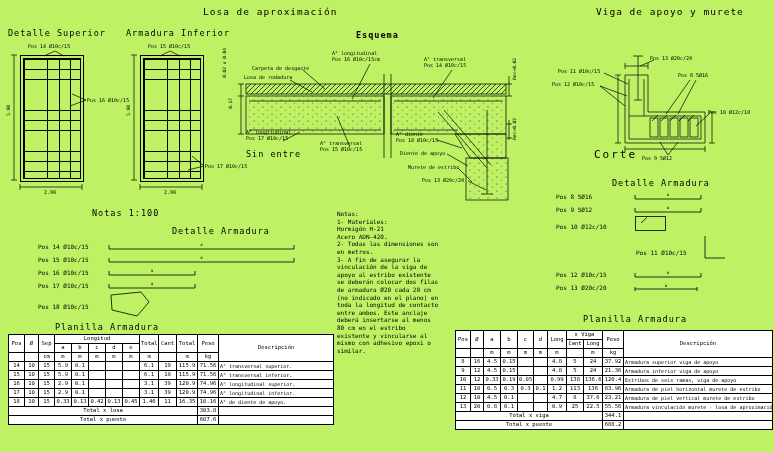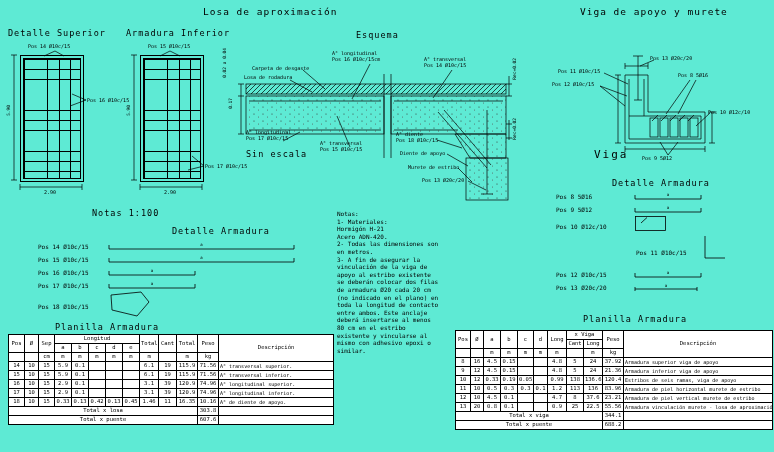--- a/index.html
+++ b/index.html
@@ -1,16 +1,16 @@
 <!DOCTYPE html>
 <html><head>
 <meta charset="utf-8">
 <style>
   html,body{margin:0;padding:0;background:#e8e8e8;}
-  .sheet{position:relative;width:774px;height:452px;background:#5eead4;overflow:hidden;
+  .sheet{position:relative;width:774px;height:452px;background:#bef264;overflow:hidden;
          font-family:"DejaVu Sans Mono",monospace;color:#000;}
   svg.linework{position:absolute;left:0;top:0;}
   .lb{position:absolute;font-size:5px;line-height:1.25;white-space:pre;}
   .t85{font-size:8.5px;letter-spacing:1px;white-space:nowrap;}
   .t95{font-size:9.5px;letter-spacing:1px;white-space:nowrap;}
   .t11{font-size:11px;letter-spacing:2px;white-space:nowrap;}
   .vt{position:absolute;writing-mode:vertical-rl;transform:rotate(180deg);
       font-size:4.5px;white-space:nowrap;}
   .grid{position:absolute;border:1px solid #000;}
   .grid .gin{position:absolute;inset:2px;border:0.8px solid #000;
@@ -96,65 +96,65 @@
   </svg>
 
   <div class="grid" style="left:20px;top:55px;width:62px;height:125px;">
       <div class="gin"></div>
     </div>
   <div class="grid" style="left:140px;top:55px;width:62px;height:125px;">
       <div class="gin"></div>
     </div>
 
   <div class="lb t95" style="left:203px;top:6px;">Losa de aproximación</div>
-  <div class="lb t95" style="left:580px;top:6px;">Viga de apoyo y murete</div>
+  <div class="lb t95" style="left:596px;top:6px;">Viga de apoyo y murete</div>
 
   <div class="lb t85" style="left:8px;top:28px;">Detalle Superior</div>
   <div class="lb t85" style="left:126px;top:28px;">Armadura Inferior</div>
 
   <div class="lb" style="left:28px;top:43px;">Pos 14 Ø10c/15</div>
   <div class="lb" style="left:87px;top:97px;">Pos 16 Ø10c/15</div>
   <div class="lb" style="left:148px;top:43px;">Pos 15 Ø10c/15</div>
   <div class="lb" style="left:205px;top:163px;">Pos 17 Ø10c/15</div>
   <div class="vt" style="left:6px;top:105px;">5.90</div>
   <div class="lb" style="left:44px;top:189px;">2.90</div>
   <div class="vt" style="left:126px;top:105px;">5.90</div>
   <div class="lb" style="left:164px;top:189px;">2.90</div>
 
   <div class="lb t85" style="left:92px;top:208px;">Notas 1:100</div>
 
-  <div class="lb t85" style="left:356px;top:30px;">Esquema</div>
+  <div class="lb t85" style="left:356px;top:30px;font-weight:bold;">Esquema</div>
   <div class="lb" style="left:252px;top:65px;">Carpeta de desgaste</div>
   <div class="lb" style="left:244px;top:74px;">Losa de rodadura</div>
   <div class="lb" style="left:332px;top:50px;">A° longitudinal
 Pos 16 Ø10c/15cm</div>
   <div class="lb" style="left:424px;top:56px;">A° transversal
 Pos 14 Ø10c/15</div>
   <div class="lb" style="left:246px;top:129px;">A° longitudinal
 Pos 17 Ø10c/15</div>
   <div class="lb" style="left:320px;top:140px;">A° transversal
 Pos 15 Ø10c/15</div>
-  <div class="lb t85" style="left:246px;top:149px;">Sin escala</div>
+  <div class="lb t85" style="left:246px;top:149px;">Sin entre</div>
   <div class="lb" style="left:396px;top:131px;">A° diente
 Pos 18 Ø10c/15</div>
   <div class="lb" style="left:400px;top:150px;">Diente de apoyo</div>
   <div class="lb" style="left:408px;top:164px;">Murete de estribo</div>
   <div class="lb" style="left:422px;top:177px;">Pos 13 Ø20c/20</div>
   <div class="vt" style="left:222px;top:48px;">0.02 a 0.04</div>
   <div class="vt" style="left:228px;top:98px;">0.17</div>
   <div class="vt" style="left:512px;top:58px;">Rec=0.02</div>
   <div class="vt" style="left:512px;top:118px;">Rec=0.02</div>
 
   <div class="lb" style="left:650px;top:55px;">Pos 13 Ø20c/20</div>
   <div class="lb" style="left:558px;top:68px;">Pos 11 Ø10c/15</div>
   <div class="lb" style="left:552px;top:81px;">Pos 12 Ø10c/15</div>
   <div class="lb" style="left:678px;top:72px;">Pos 8 5Ø16</div>
   <div class="lb" style="left:708px;top:109px;">Pos 10 Ø12c/10</div>
   <div class="lb" style="left:642px;top:155px;">Pos 9 5Ø12</div>
-  <div class="lb t11" style="left:594px;top:148px;">Viga</div>
+  <div class="lb t11" style="left:594px;top:148px;">Corte</div>
 
   <div class="lb t85" style="left:612px;top:178px;">Detalle Armadura</div>
   <div class="det det-viga" style="left:556px;top:190px;width:200px;">
       <div class="det-row">
         <span class="det-label">Pos 8 5Ø16</span>
         <span><svg width="68" height="11">
             <path stroke="#000" stroke-width="0.8" fill="none" d="M1,8 H67 M1,8 V4 M67,8 V4"></path>
             <text x="34" y="4.5" font-size="4" text-anchor="middle" fill="#000" stroke="none">a</text>
           </svg></span>
       </div>

